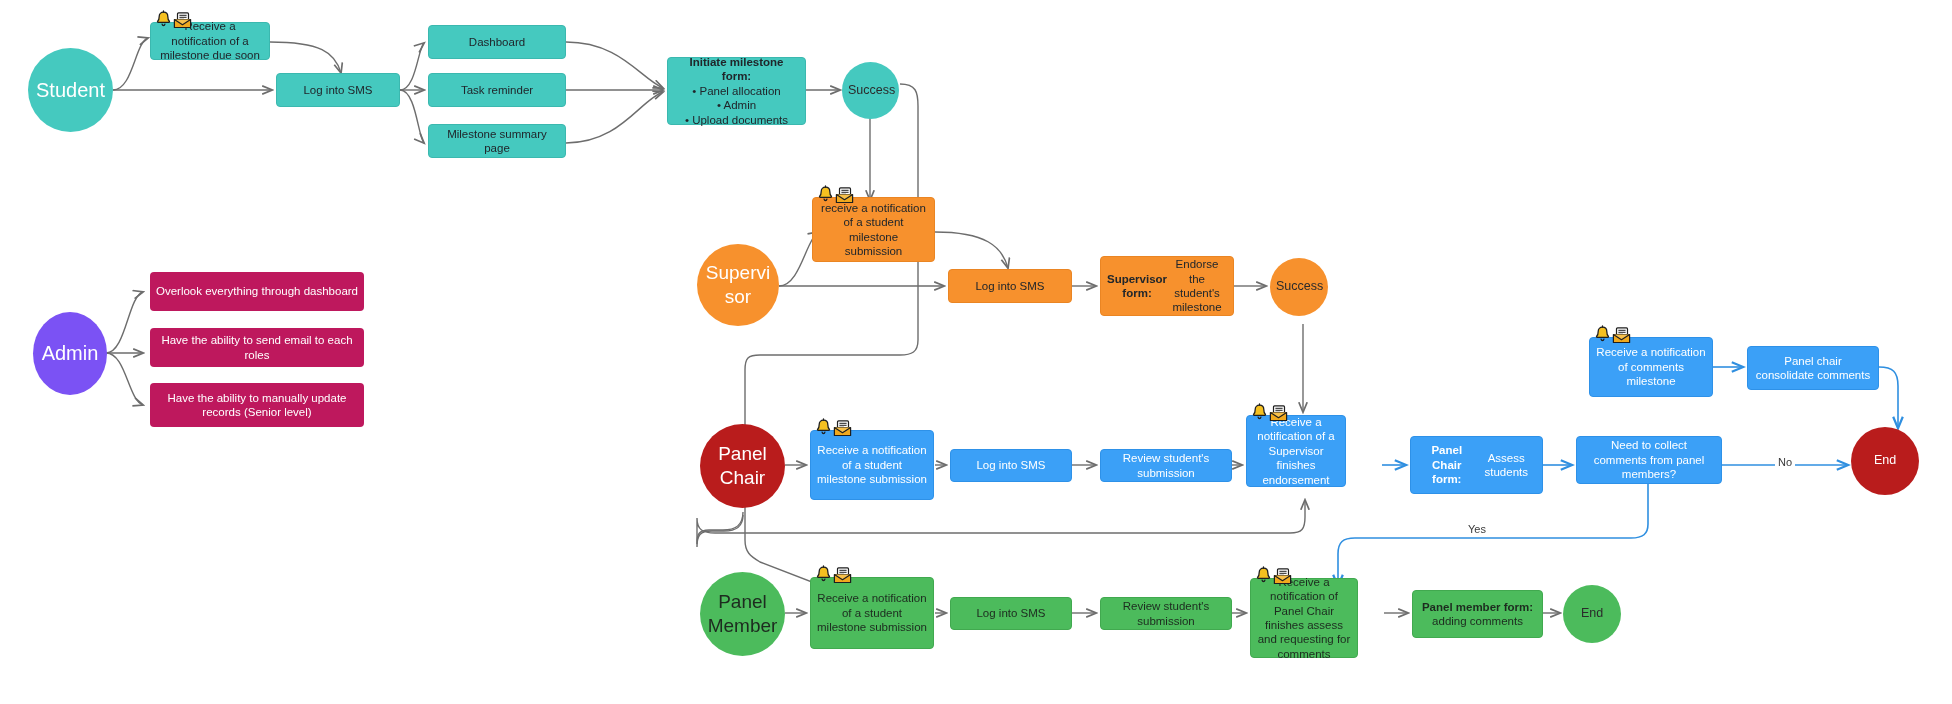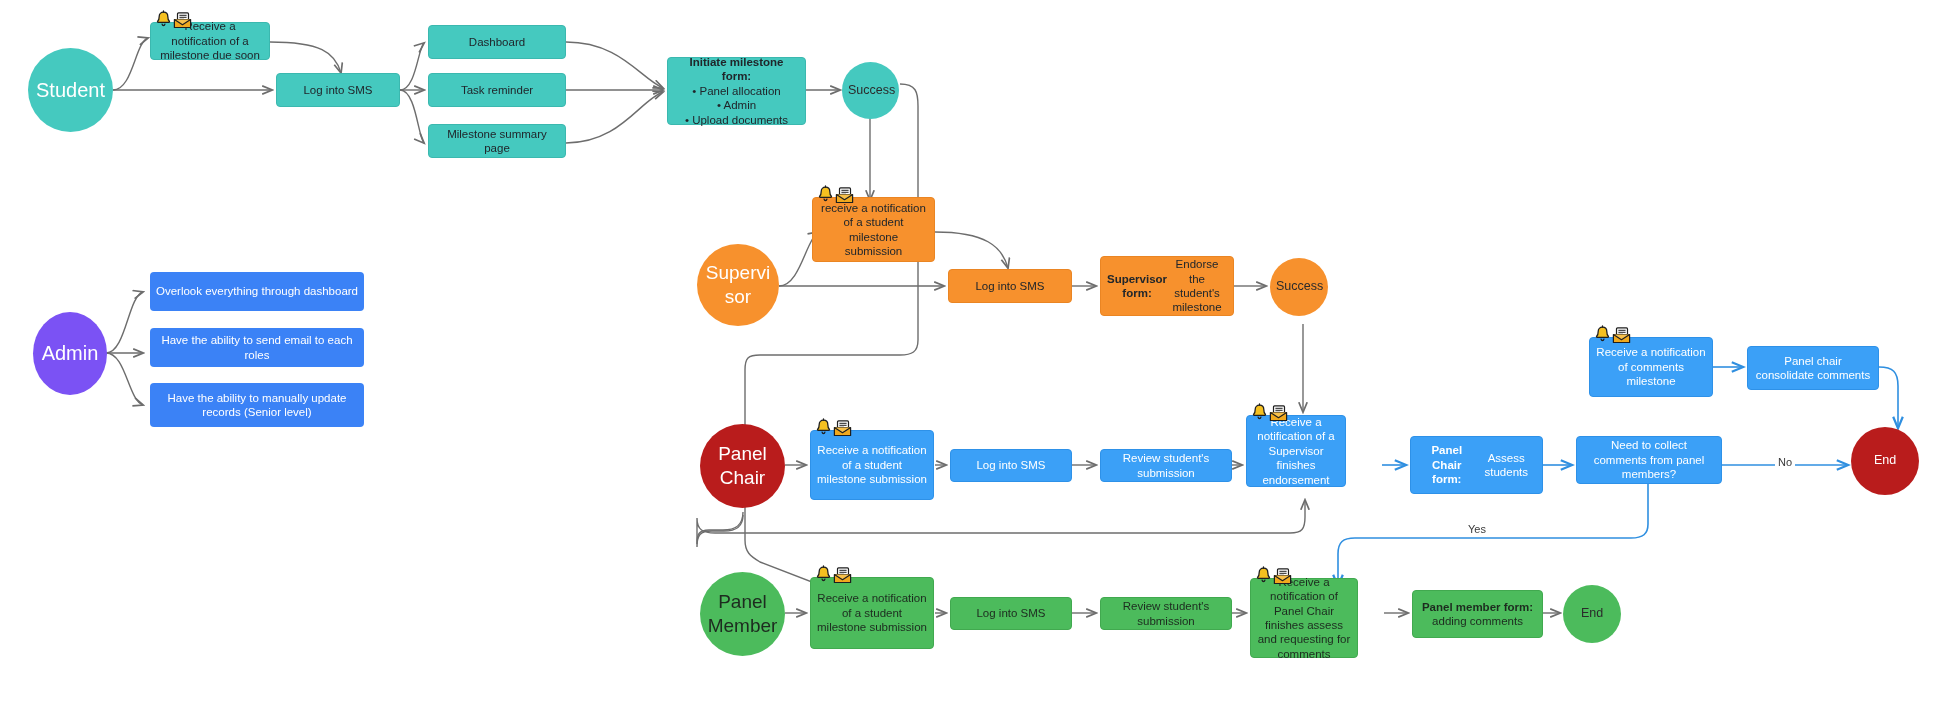--- a/index.html
+++ b/index.html
@@ -44,21 +44,21 @@
     border-radius: 50%;
     font-size: 12.5px;
     color: #2b2b2b;
   }
 
   
   .teal      { background: #45c9bf; color: #20262b; border: 1px solid #3bb8af; }
   .teal-el   { background: #45c9bf; border: none; }
   .orange    { background: #f7912d; color: #20262b; border: 1px solid #ea8523; }
   .orange-el { background: #f7912d; border: none; }
-  .purple    { background: #3b82f6; color: #ffffff; border: none; }
+  .purple    { background: #be185d; color: #ffffff; border: none; }
   .purple-el { background: #7b52f4; border: none; }
   .blue      { background: #3ba0f7; color: #ffffff; border: 1px solid #2e91e8; }
   .blue-el   { background: #b91c1c; border: none; }
   .green     { background: #4cbb5c; color: #1d2b1f; border: 1px solid #41a94f; }
   .green-el  { background: #4cbb5c; border: none; }
 
   .blue .lbl, .purple .lbl { color: #ffffff; }
   .bold-line { font-weight: bold; }
 
   

